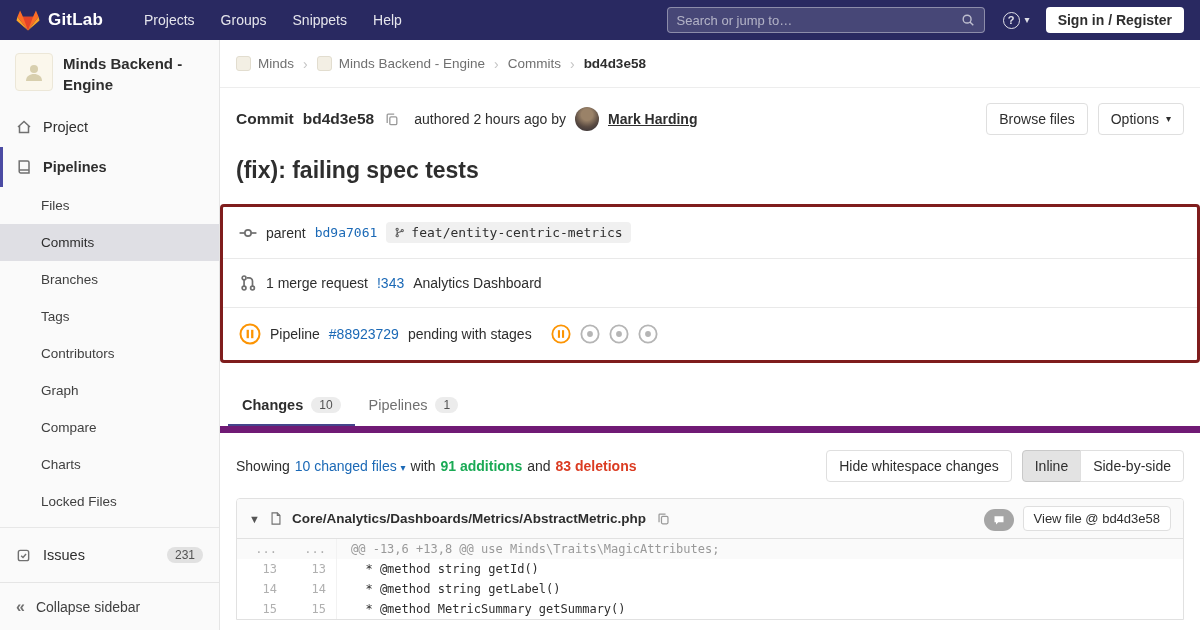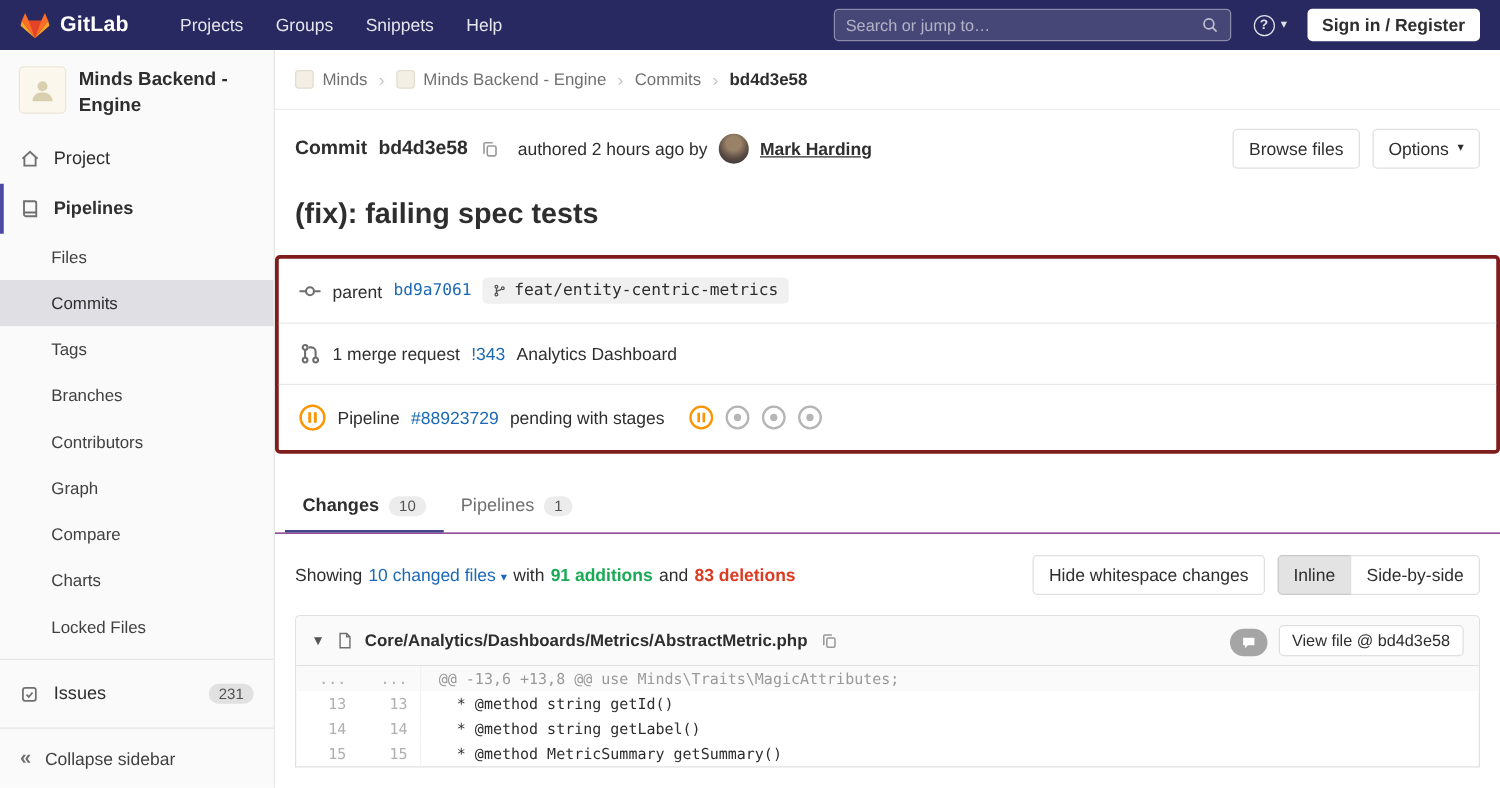--- a/index.html
+++ b/index.html
@@ -113,21 +113,21 @@
   .link { color:#1b69b6; cursor:pointer; text-decoration:none; }
   .mono { font-family:"DejaVu Sans Mono","Liberation Mono",monospace; font-size:13px; }
   .ref-label {
     display:inline-flex; align-items:center; gap:6px; background:#f0f0f0;
     border-radius:4px; padding:3px 8px; color:#2e2e2e;
   }
   .ref-label .s-icon { color:#555; display:flex; }
   .mini-graph { display:flex; align-items:center; gap:9px; margin-left:10px; }
   .mini-stage { cursor:pointer; }
 
-  .tabs { display:flex; border-bottom:1px solid #701a75; padding:0 8px; margin-top:18px;align-items:center; }
+  .tabs { display:flex; border-bottom:7px solid #701a75; padding:0 8px; margin-top:18px;align-items:center; }
   .tab {
     padding:12px 14px 11px; display:flex; gap:8px; align-items:center;
     font-size:14.5px; color:#707070; cursor:pointer; border-bottom:2px solid transparent;
   }
   .tab.active { color:#2e2e2e; font-weight:600; border-bottom-color:#45458c; }
   .pill { background:#ececec; border-radius:10px; padding:1px 8px; font-size:12px; color:#525252; font-weight:400; }
 
   .stats-row { display:flex; align-items:center; padding:17px 16px 16px; font-size:14px; }
   .stats-left { display:flex; align-items:center; gap:5px; flex-wrap:nowrap; }
   .green { color:#1aaa55; font-weight:700; }
@@ -223,22 +223,22 @@
         <path d="M3.2 2 h8.3 a1.5 1.5 0 0 1 1.5 1.5 v10.5 h-8.3 a1.5 1.5 0 0 1 -1.5 -1.5 z"></path>
         <path d="M3.2 11 h9.8"></path>
       </svg>
     </span>
     <span>Pipelines</span>
   </div>
 
   <div class="subnav">
     <div class="sub-item">Files</div>
     <div class="sub-item active">Commits</div>
+    <div class="sub-item">Branches</div>
     <div class="sub-item">Tags</div>
-    <div class="sub-item">Branches</div>
     <div class="sub-item">Contributors</div>
     <div class="sub-item">Graph</div>
     <div class="sub-item">Compare</div>
     <div class="sub-item">Charts</div>
     <div class="sub-item">Locked Files</div>
   </div>
 
   <div class="sidebar-sep"></div>
 
   <div class="nav-item">

